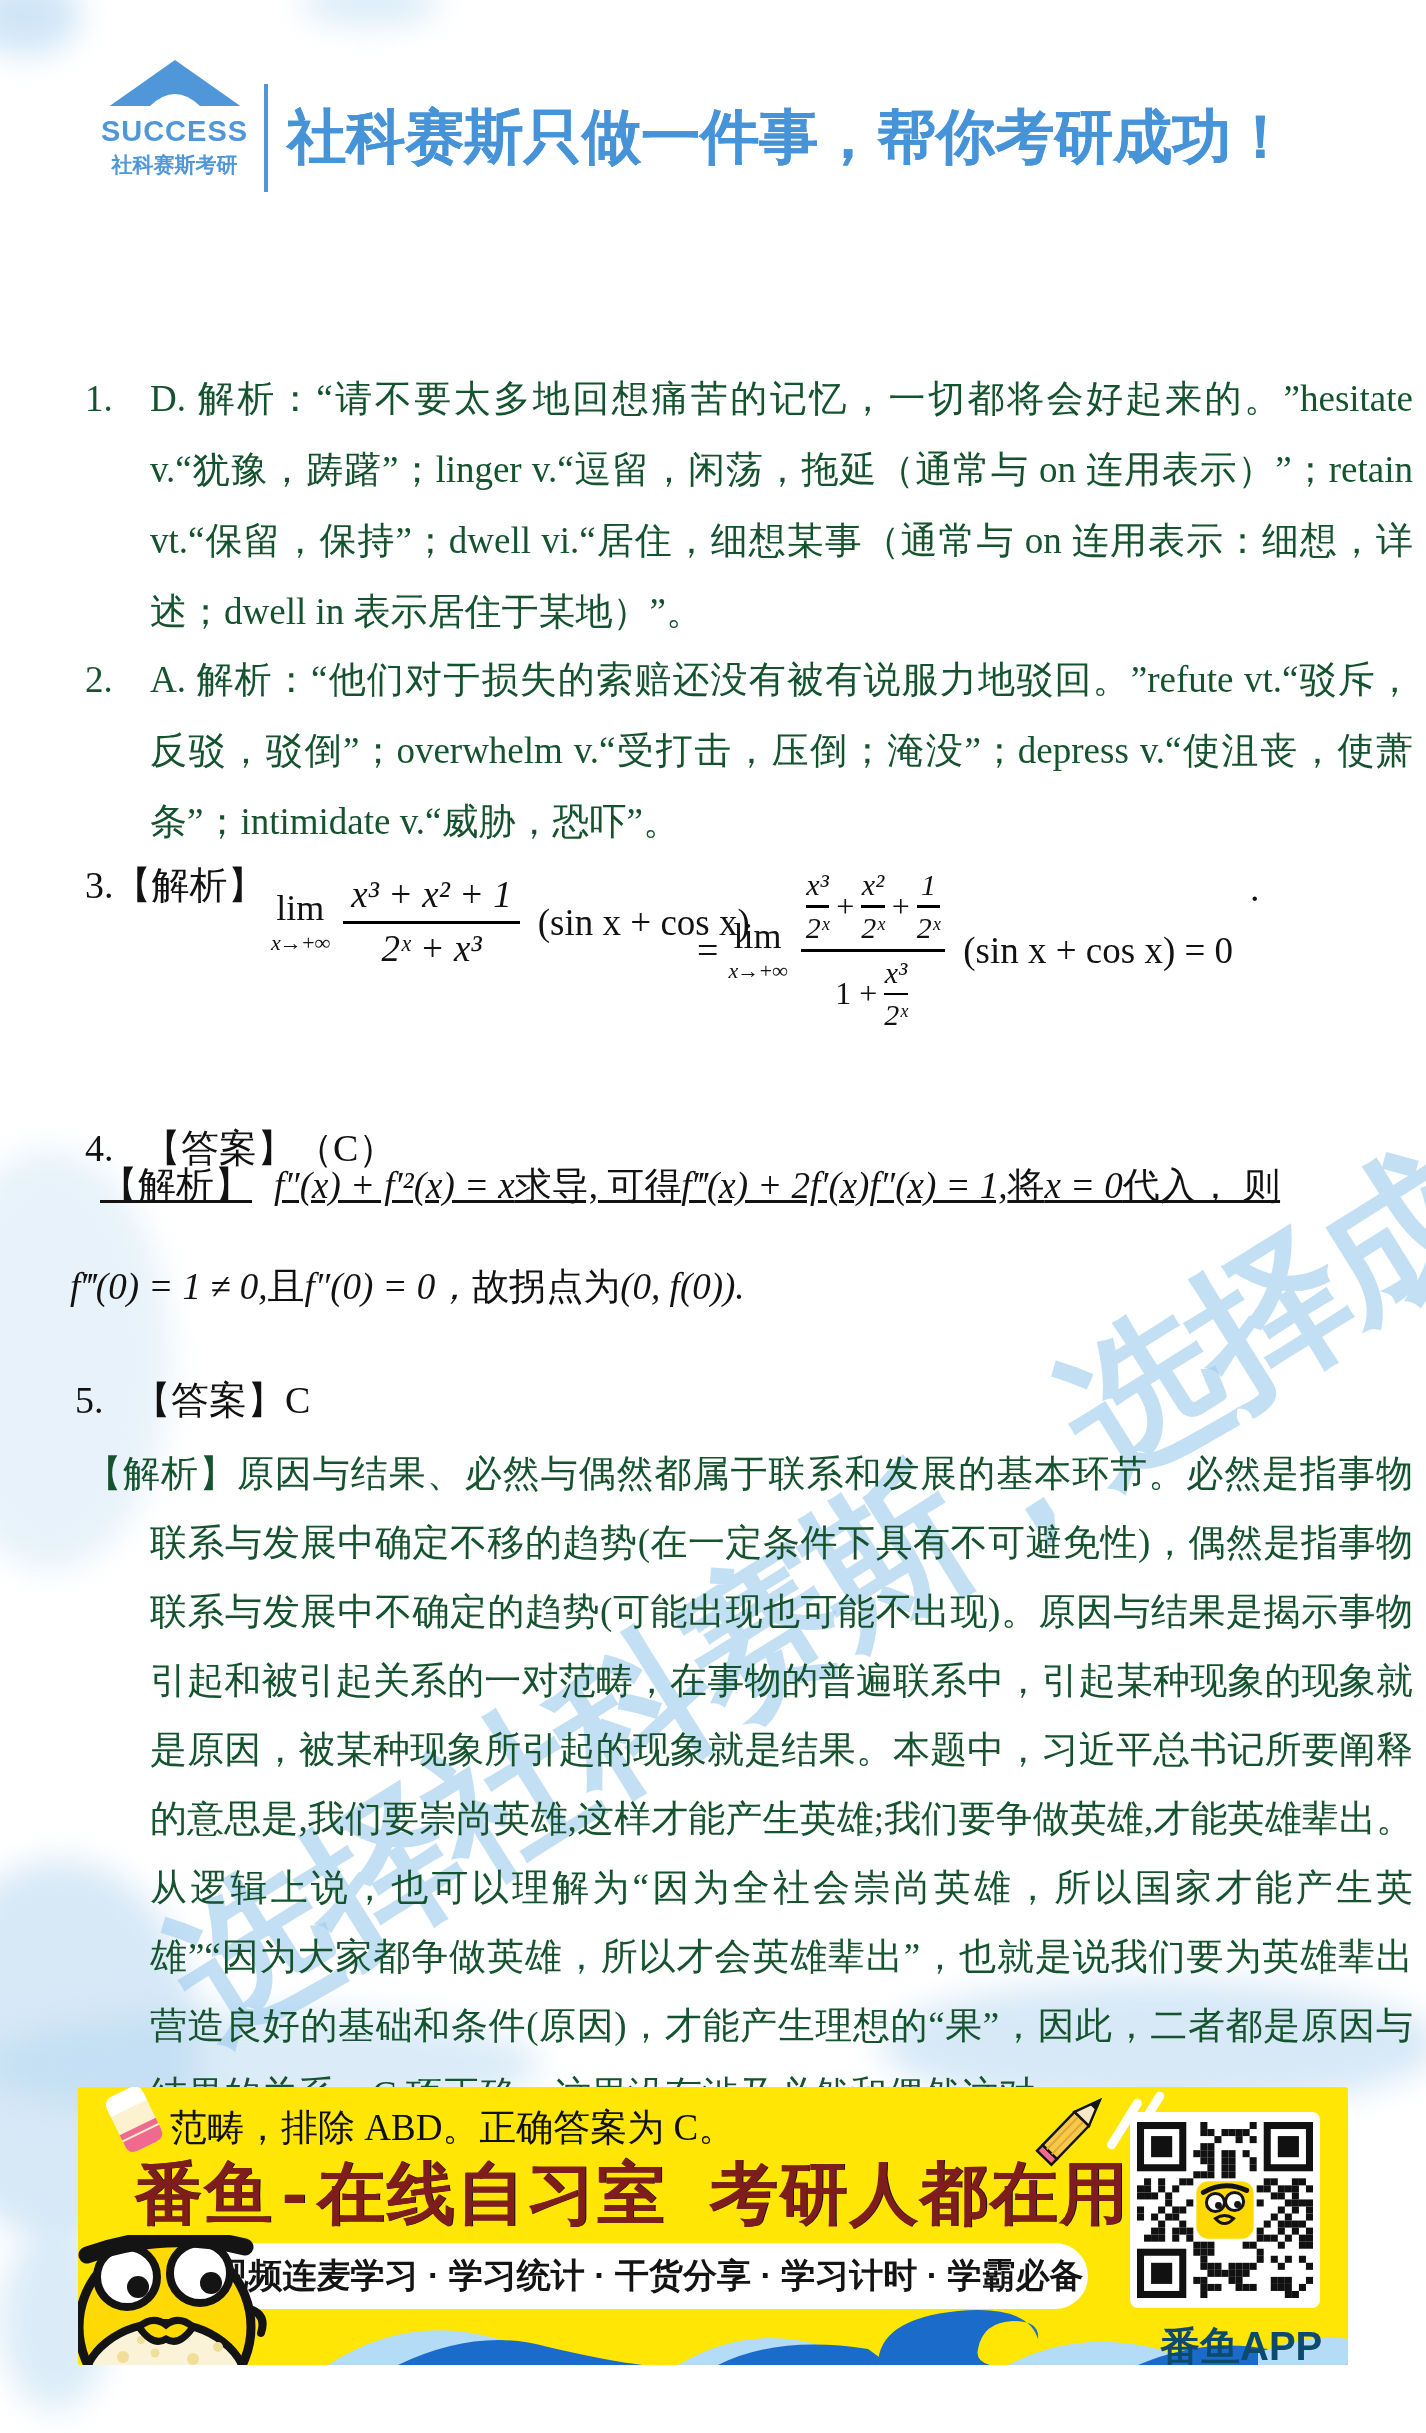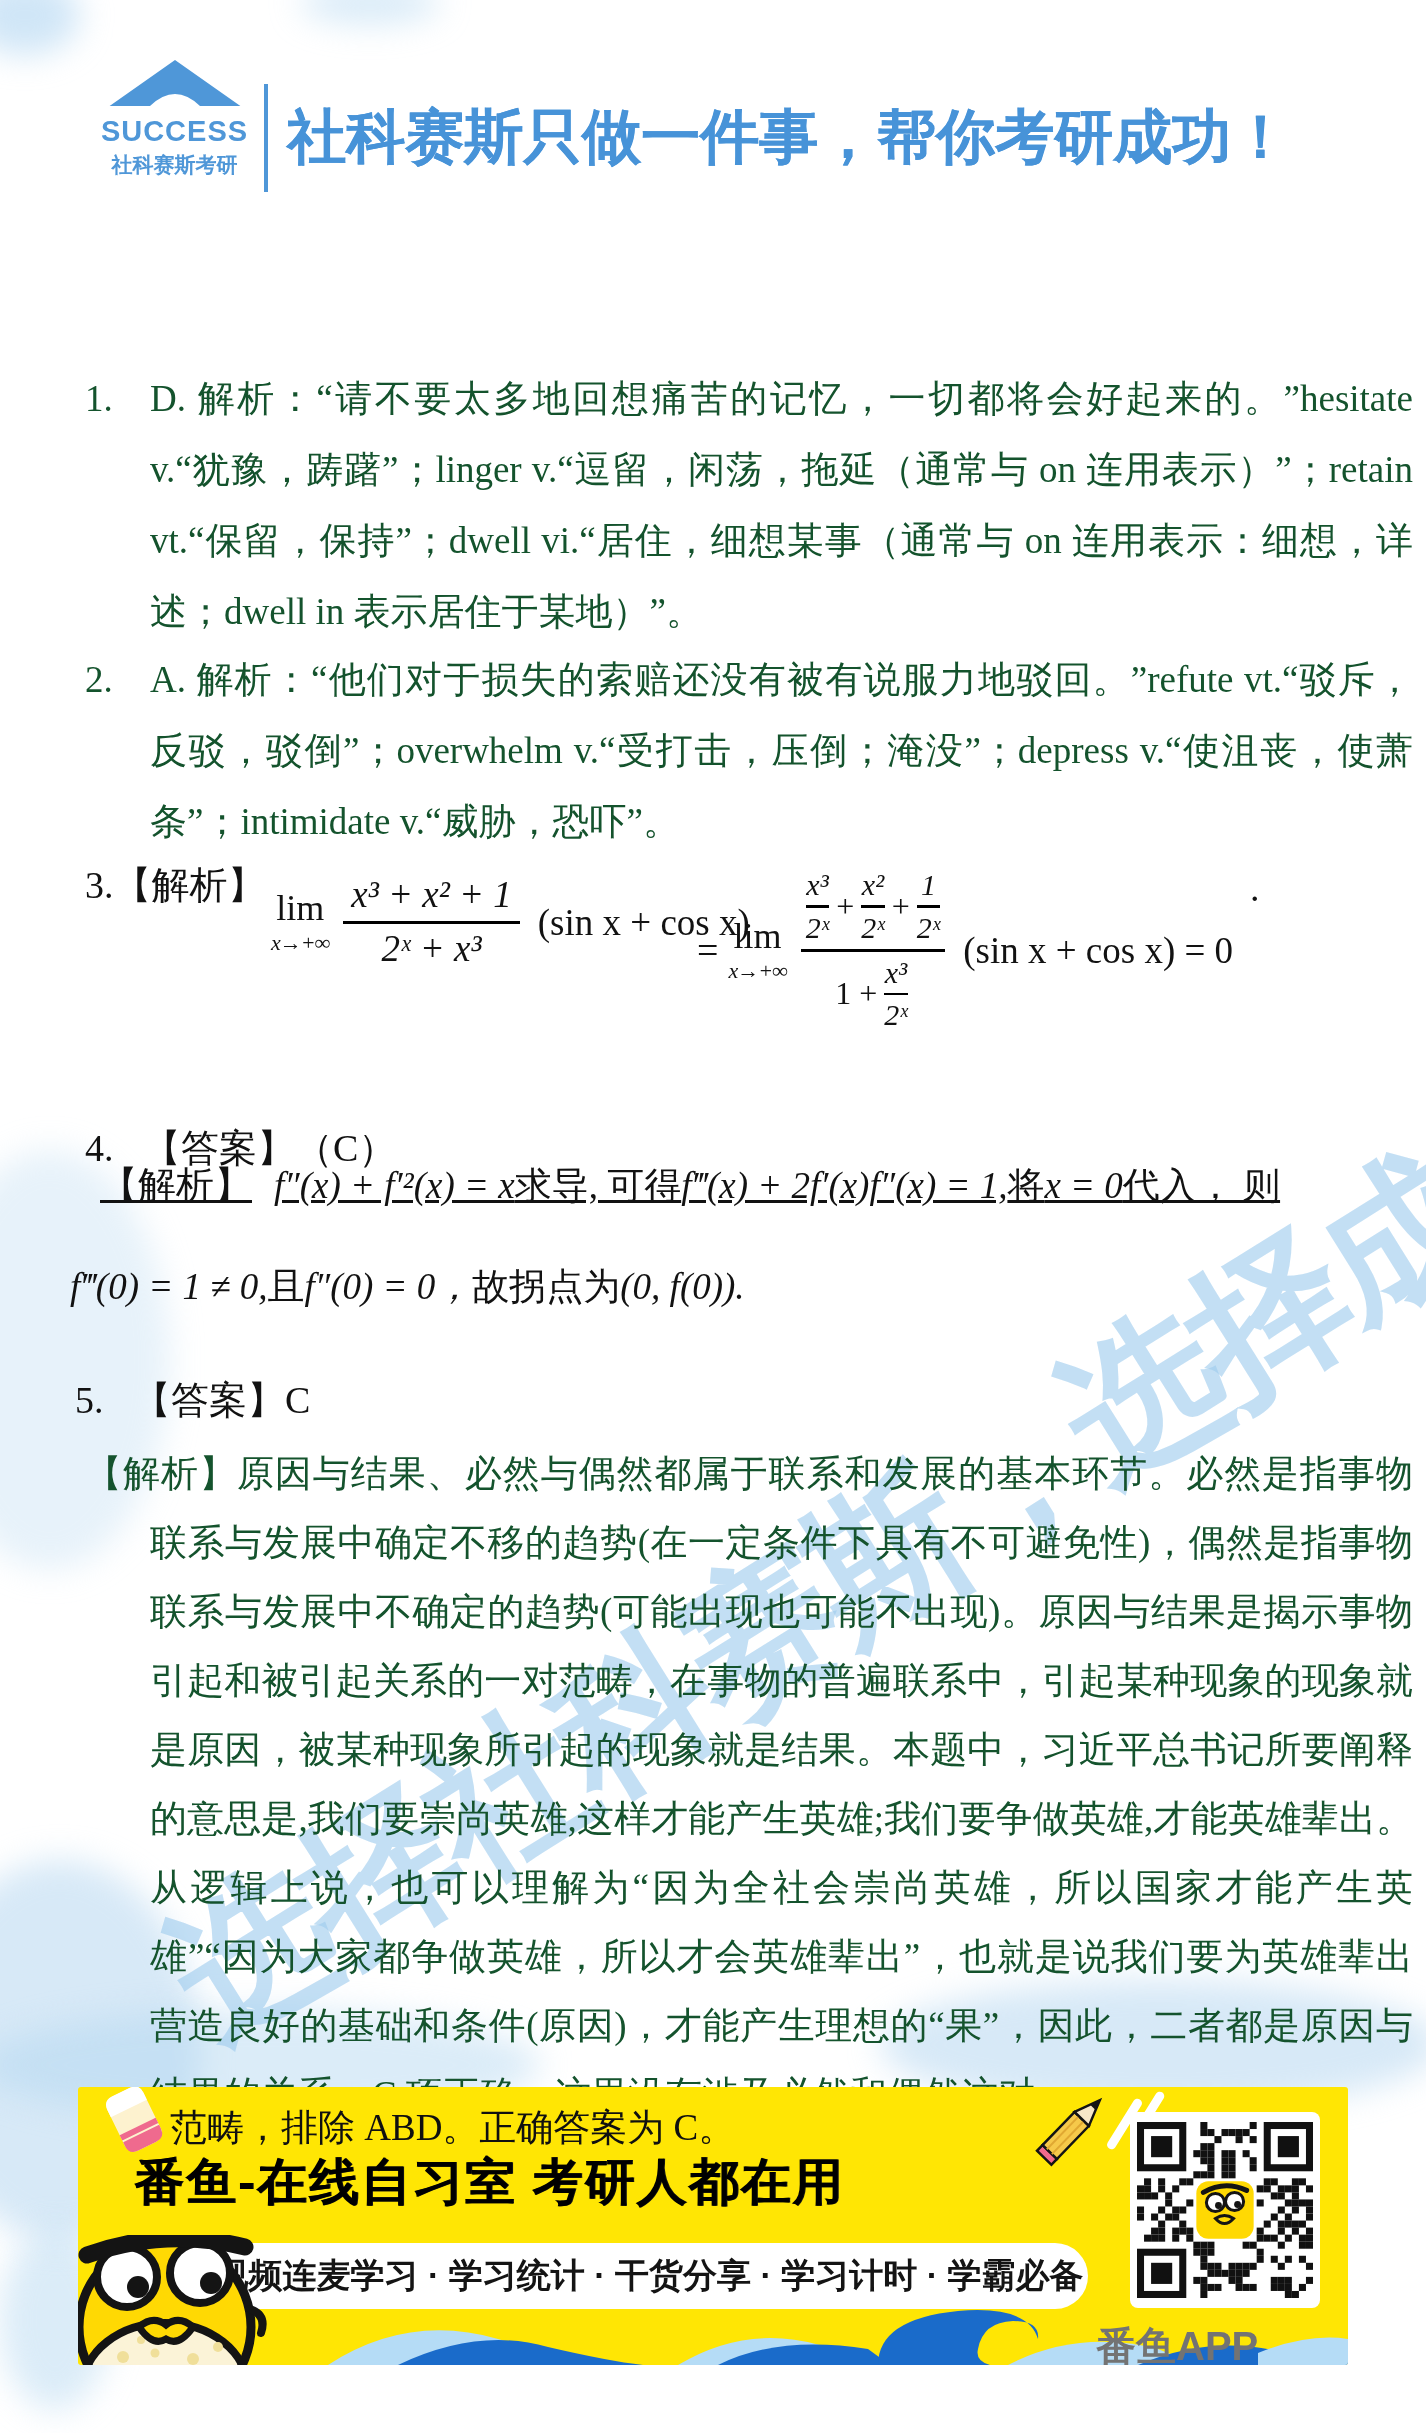--- a/index.html
+++ b/index.html
@@ -55,31 +55,31 @@
   .i4c{position:absolute;left:70px;top:1262px;z-index:2;font-size:37px;white-space:nowrap;}
   .m{font-style:italic;}
   .c{font-style:normal;}
   .i5a{position:absolute;left:75px;top:1337px;z-index:2;font-size:38px;}
   .i5b{top:1402px;line-height:69px;}
   
   .banner{position:absolute;left:78px;top:2087px;width:1270px;height:278px;background:#ffe604;
           border-radius:3px;overflow:hidden;z-index:5;}
   .banner-cont{position:absolute;left:92px;top:16px;font-size:37px;color:#101010;
                font-family:"Liberation Serif","DejaVu Serif",serif;}
-  .banner-title{position:absolute;left:56px;top:62px;font-size:50px;font-weight:900;color:#000000;
-                font-family:Liberation Sans, sans-serif;white-space:nowrap;
+  .banner-title{position:absolute;left:56px;top:62px;font-size:68px;font-weight:900;color:#7f1d1d;
+                font-family:Liberation Mono, monospace;white-space:nowrap;
                 letter-spacing:2px;text-shadow:1px 0 0 #141414;}
   .pill{position:absolute;left:132px;top:156px;width:878px;height:66px;background:#fff;border-radius:36px;
         display:flex;align-items:center;justify-content:center;z-index:3;}
   .pill-text{font-family:"Liberation Sans","DejaVu Sans",sans-serif;font-weight:bold;font-size:34px;
              color:#141414;white-space:nowrap;}
   .qr-wrap{position:absolute;left:1052px;top:25px;width:190px;height:196px;background:#fff;
            border-radius:8px;display:flex;align-items:center;justify-content:center;z-index:4;}
-  .app-label{position:absolute;left:1018px;top:232px;font-family:"Liberation Sans","DejaVu Sans",sans-serif;
-             font-weight:900;font-size:40px;color:#737373;z-index:4;}
+  .app-label{position:absolute;left:1082px;top:232px;font-family:"Liberation Sans","DejaVu Sans",sans-serif;
+             font-weight:900;font-size:40px;color:#0c4a6e;z-index:4;}
   .waves{position:absolute;left:0;bottom:0;width:1270px;height:60px;z-index:2;}
   .fish{position:absolute;left:-25px;bottom:0;width:235px;height:130px;z-index:3;}
   .eraser{position:absolute;left:22px;top:-4px;width:70px;height:76px;z-index:2;}
   .pencil{position:absolute;left:948px;top:-4px;width:92px;height:92px;z-index:2;}
   .slash{position:absolute;width:9px;background:#fff;border-radius:5px;transform:rotate(32deg);z-index:2;}
   .slash1{left:1042px;top:8px;height:58px;}
   .slash2{left:1068px;top:2px;height:44px;}
 </style>
 </head>
 <body>

